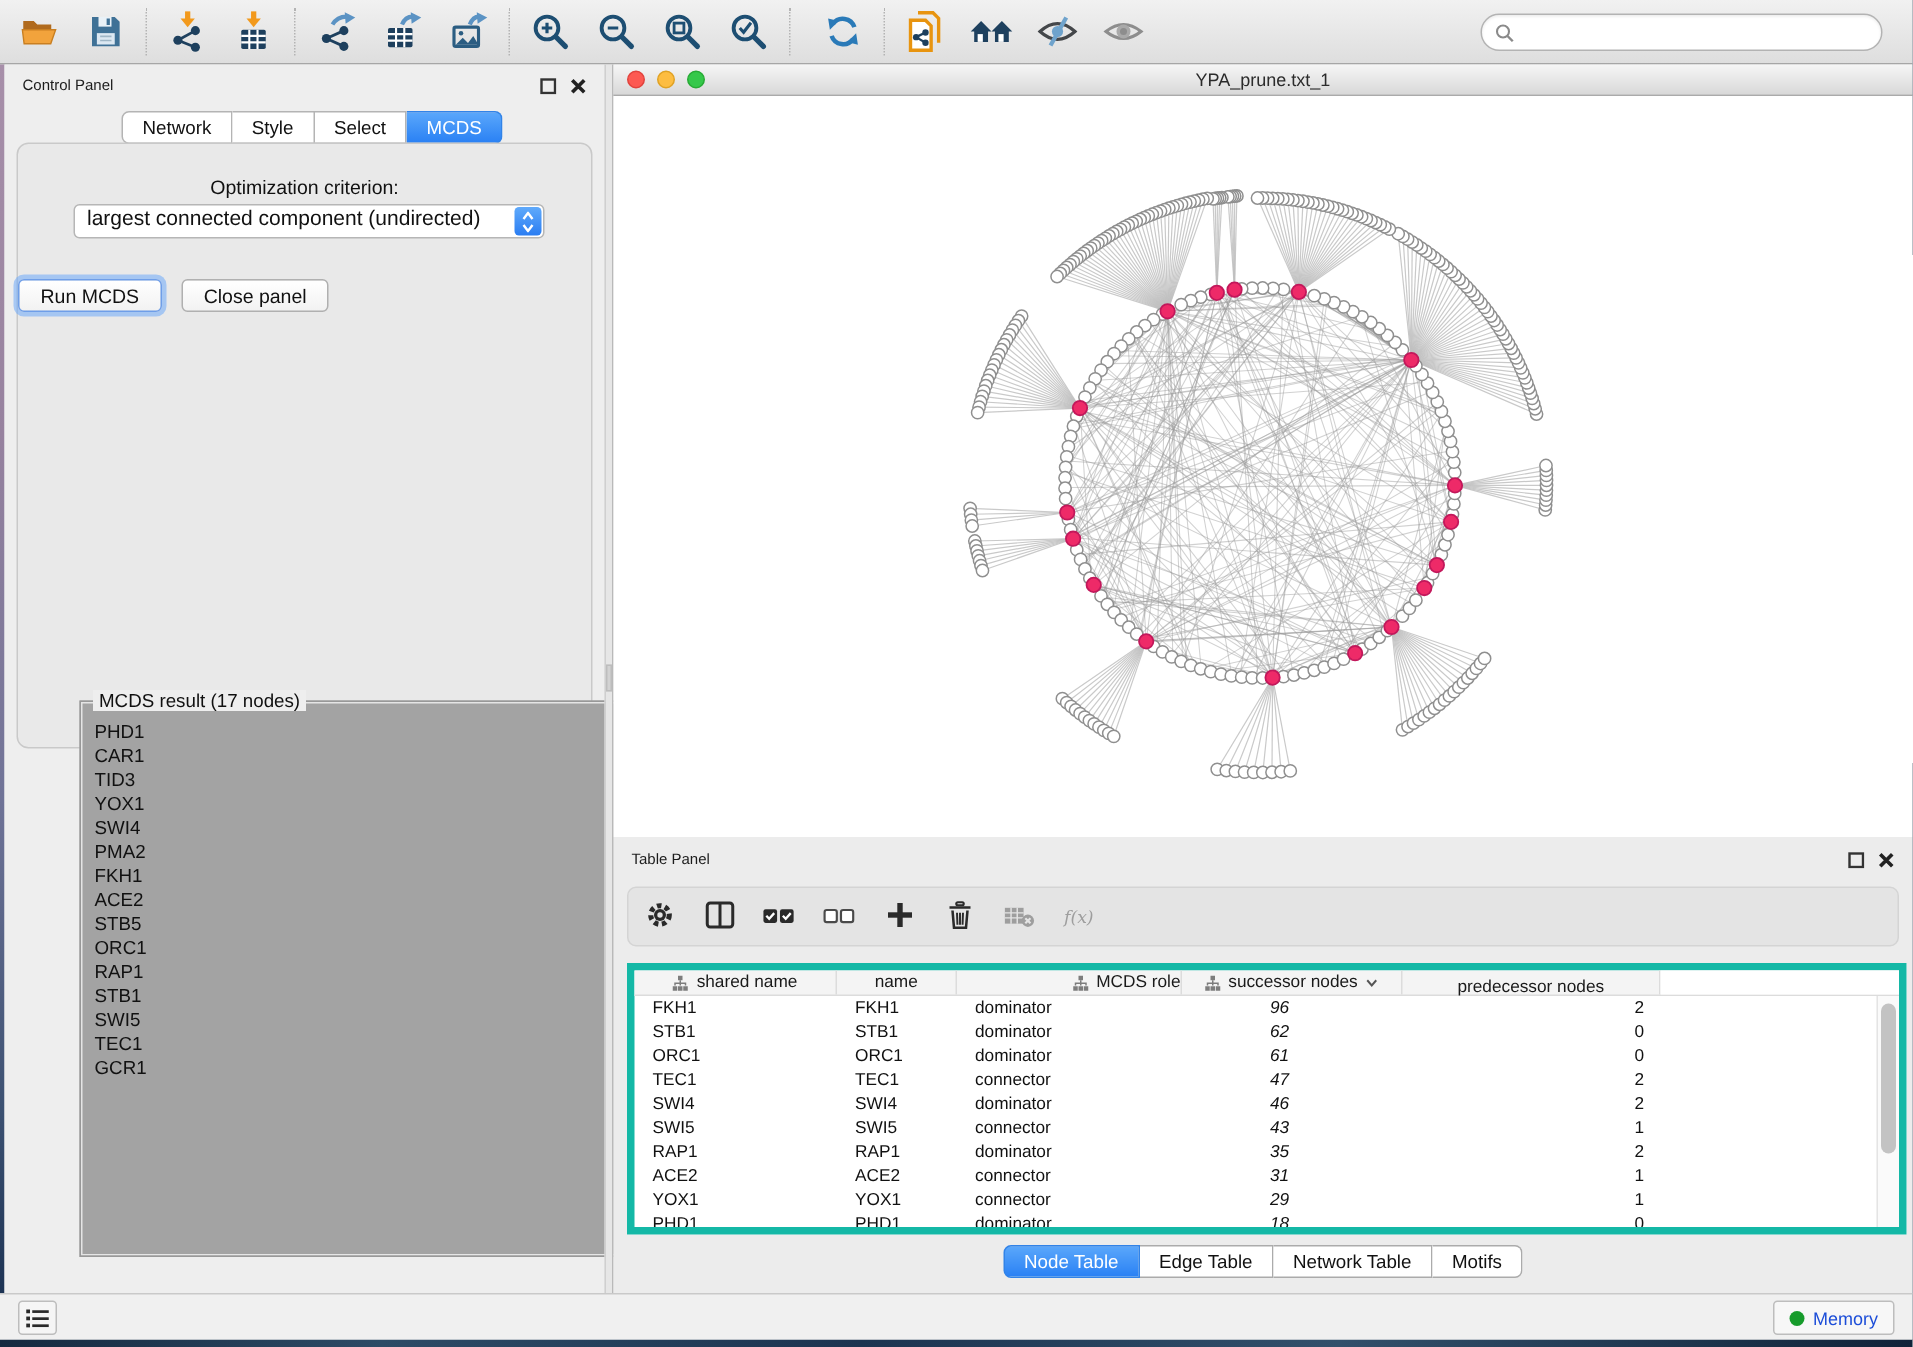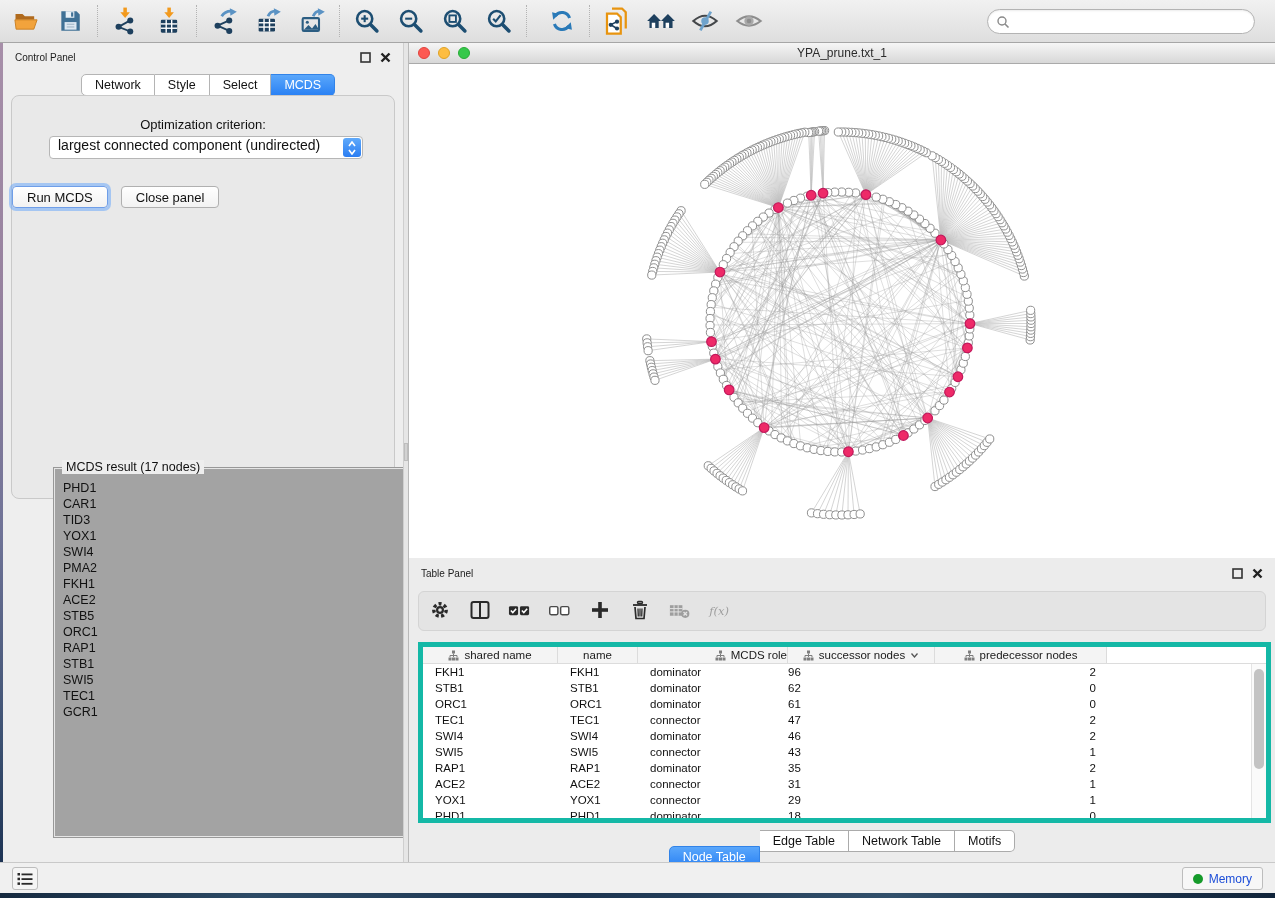--- a/index.html
+++ b/index.html
@@ -84,38 +84,38 @@
   .tp-header { height:30px; display:flex; align-items:center; padding:0 12px; }
   .tp-toolbar { position:absolute; left:9px; top:33px; width:848px; height:40px;
     background:#e4e4e4; border:1px solid #d4d4d4; border-radius:6px;
     display:flex; align-items:center; padding-left:9px; gap:17px; }
   .tpt-btn { width:23px; height:24px; display:flex; align-items:flex-start; justify-content:center; }
   .tp-table { position:absolute; left:9px; top:84px; width:853px; height:181px;
     background:#fff; border:5px solid #14b8a6; }
   .thead { display:flex; height:17px; background:#f4f4f4; border-bottom:1px solid #dcdcdc; }
   .th { display:flex; align-items:center; justify-content:center; gap:5px;
     font-size:11.5px; color:#1a1a1a; border-right:1px solid #dcdcdc; }
-  .tc1 { width:135px; } .tc2 { width:80px; } .tc3 { width:150px;justify-content:flex-end; } .tc4 { width:147px; } .tc5 { width:172px; }
+  .tc1 { width:135px; } .tc2 { width:80px; } .tc3 { width:150px;justify-content:flex-end; } .tc4 { width:147px; } .tc5 { width:172px;flex-direction:column; }
   .th.filler { flex:1; border-right:none; background:#fff; }
   .tbody { position:absolute; left:0; top:17px; right:15px; bottom:0; overflow:hidden; }
   .trow { display:flex; height:16px; align-items:center; }
   .td { font-size:11.5px; color:#111; }
   .td.tc1, .td.tc2, .td.tc3 { padding-left:12px; }
-  .td.tc4 { text-align:left; padding-right:17px; }
+  .td.tc4 { text-align:center; padding-right:17px;font-style:italic; }
   .td.tc5 { text-align:right; padding-right:11px; }
   .tv-scroll { position:absolute; right:0; top:17px; bottom:0; width:15px;
     background:#fafafa; border-left:1px solid #e4e4e4; }
   .tv-thumb { position:absolute; left:2px; top:5px; width:10px; height:100px;
     background:#c3c3c3; border-radius:5px; }
   .tp-tabs { position:absolute; left:0; top:272px; width:866px; display:flex; justify-content:center; }
   .tp-tab { height:22px; display:flex; align-items:center; padding:0 13px; background:#fff;
     border:1px solid #ababab; border-left:none; font-size:12.5px; color:#111; }
   .tp-tab:first-child { border-left:1px solid #ababab; border-radius:5px 0 0 5px; }
   .tp-tab:last-child { border-radius:0 5px 5px 0; }
-  .tp-tab.selected { background:linear-gradient(#5aa7fb,#2a81f4); color:#fff; border-color:#3183e8;margin-top:16px; }
+  .tp-tab.selected { background:linear-gradient(#5aa7fb,#2a81f4); color:#fff; border-color:#3183e8; }
 
   
   .statusbar { position:absolute; left:0; top:862px; width:1275px; height:31px;
     background:#f0f0f0; border-top:1px solid #c9c9c9; }
   .sq-btn { position:absolute; left:12px; top:4px; width:26px; height:23px;
     background:#f5f5f5; border:1px solid #bdbdbd; border-radius:3px;
     display:flex; align-items:center; justify-content:center; }
   .memory-btn { position:absolute; right:12px; top:4px; height:23px;
     background:#f7f7f7; border:1px solid #bdbdbd; border-radius:3px;
     display:flex; align-items:center; gap:6px; padding:0 10px; font-size:12px; color:#1d4ed8; }

